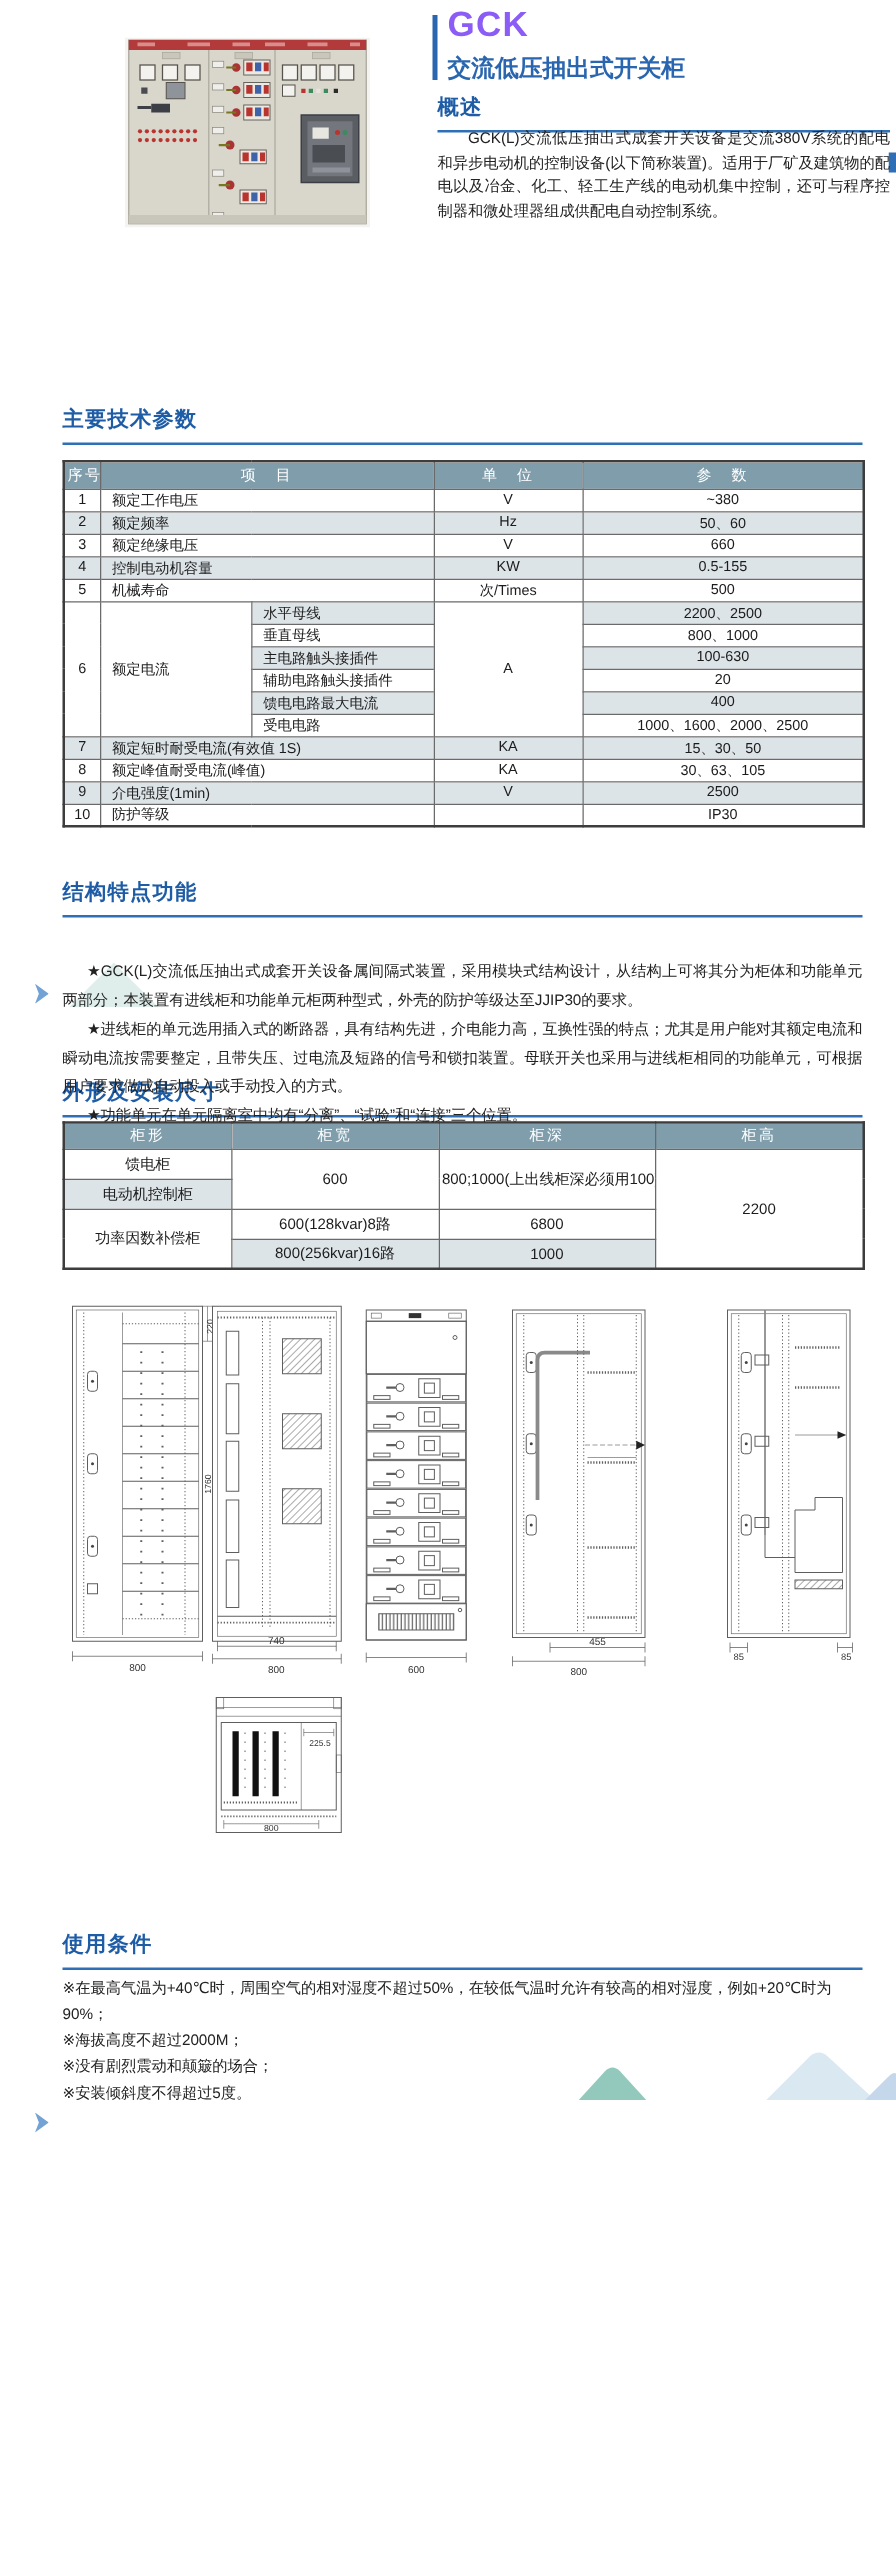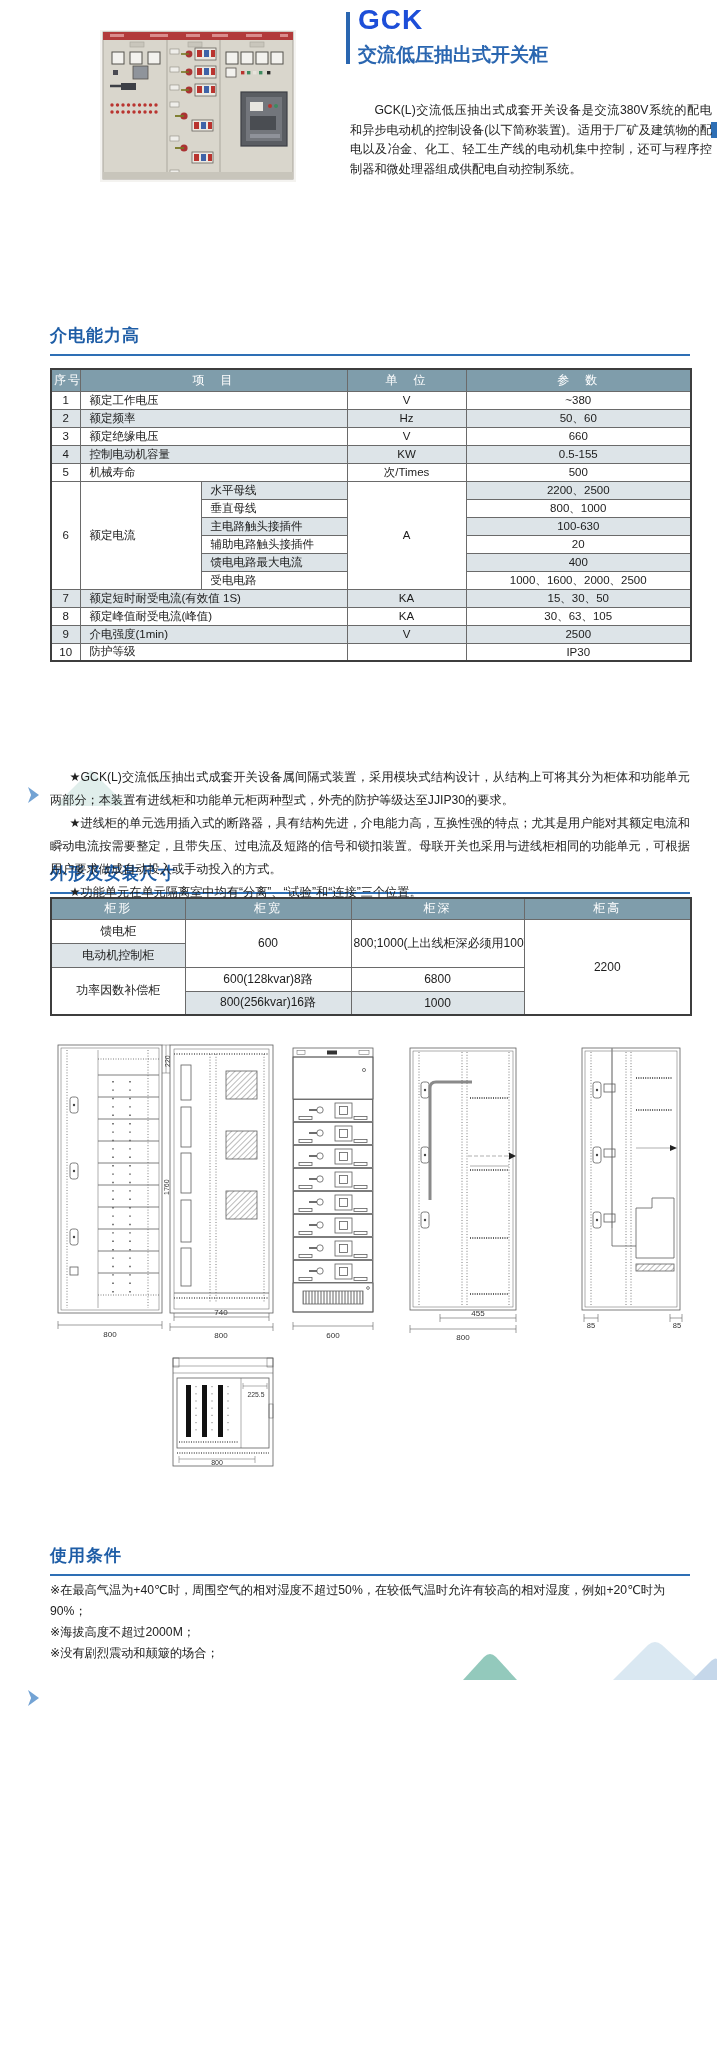--- a/index.html
+++ b/index.html
@@ -4,21 +4,21 @@
 <style>
   html,body{margin:0;padding:0;background:#fff;}
   #page{position:relative;width:717px;height:2049px;background:#ffffff;overflow:hidden;
         font-family:"Liberation Sans","DejaVu Sans",sans-serif;color:#222;}
   .abs{position:absolute;}
   
   .sec{position:absolute;border-bottom:2px solid #2e6fb5;padding-bottom:7px;}
   .sec h2{margin:0;font-size:17px;font-weight:bold;color:#1e5da6;letter-spacing:1px;}
   
   .titlebar{position:absolute;left:346px;top:12px;width:4px;height:52px;background:#2a66b0;}
-  .gck{position:absolute;left:358px;top:4px;font-size:28px;font-weight:bold;color:#1d4ed8;letter-spacing:1px;}
+  .gck{position:absolute;left:358px;top:4px;font-size:28px;font-weight:bold;color:#8b5cf6;letter-spacing:1px;}
   .subtitle{position:absolute;left:358px;top:42px;font-size:19px;font-weight:bold;color:#2a66b0;}
   .para{font-size:12.2px;line-height:19.5px;text-align:justify;color:#222;text-indent:2em;margin:0;}
   .featp{font-size:12.2px;line-height:23px;text-align:justify;color:#222;text-indent:1.6em;margin:0;}
   
   table{border-collapse:collapse;table-layout:fixed;border:2px solid #3d3d3d;background:#fff;}
   td{border:1px solid #6a6a6a;font-size:11.5px;color:#1c1c1c;text-align:center;vertical-align:middle;
      padding:0 2px;overflow:hidden;white-space:nowrap;}
   tr.hd td{background:#7f9dab;color:#ffffff;font-size:12px;letter-spacing:2px;}
   td.item,td.sub{text-align:left;padding-left:9px;}
   tr.shade td{background:#dde4e8;}
@@ -159,24 +159,27 @@
       <rect x="150" y="104" width="30" height="4" fill="#8f929a"></rect>
       <rect x="3" y="142" width="190" height="7" fill="#c8c5bb"></rect>
     </g>
   </svg>
 
   <div class="titlebar"></div>
   <div class="gck">GCK</div>
   <div class="subtitle">交流低压抽出式开关柜</div>
   <div class="right-tab"></div>
 
+  <div class="sec" style="left:350px;top:74px;width:362px;">
+    <h2>概述</h2>
+  </div>
   <p class="para abs" style="left:350px;top:101px;width:362px;">GCK(L)交流低压抽出式成套开关设备是交流380V系统的配电和异步电动机的控制设备(以下简称装置)。适用于厂矿及建筑物的配电以及冶金、化工、轻工生产线的电动机集中控制，还可与程序控制器和微处理器组成供配电自动控制系统。</p>
 
   <div class="sec" style="left:50px;top:324px;width:640px;">
-    <h2>介电能力高</h2>
+    <h2>主要技术参数</h2>
   </div>
 
   <table class="t1 abs" style="left:50px;top:368px;width:640px;">
     <colgroup>
         <col style="width:29px">
         <col style="width:121px">
         <col style="width:146px">
         <col style="width:119px">
         <col style="width:225px">
       </colgroup>
@@ -264,20 +267,23 @@
     </tr>
     <tr>
       <td>10</td>
       <td class="item" colspan="2">防护等级</td>
       <td></td>
       <td>IP30</td>
     </tr>
   </tbody>
     </table>
 
+  <div class="sec" style="left:50px;top:702px;width:640px;">
+    <h2>结构特点功能</h2>
+  </div>
 
   <div class="tri" style="left:55px;top:770px;width:72px;height:36px;background:#c6e0da;opacity:.55;
        clip-path:polygon(0 100%,50% 0,100% 100%);"></div>
   <div class="edge-arrow" style="left:28px;top:787px;"></div>
   <div class="abs" style="left:50px;top:766px;width:640px;z-index:2;">
     <p class="featp">★GCK(L)交流低压抽出式成套开关设备属间隔式装置，采用模块式结构设计，从结构上可将其分为柜体和功能单元两部分；本装置有进线柜和功能单元柜两种型式，外壳的防护等级达至JJIP30的要求。</p>
     <p class="featp">★进线柜的单元选用插入式的断路器，具有结构先进，介电能力高，互换性强的特点；尤其是用户能对其额定电流和瞬动电流按需要整定，且带失压、过电流及短路的信号和锁扣装置。母联开关也采用与进线柜相同的功能单元，可根据用户要求做成自动投入或手动投入的方式。</p>
     <p class="featp">★功能单元在单元隔离室中均有“分离”、“试验”和“连接”三个位置。</p>
   </div>
 
@@ -505,16 +511,17 @@
     <path d="M173,44 L208,9 Q215,3 222,9 L260,44 Z" fill="#dae8f2"></path>
     <path d="M252,44 L270,26 Q275,21 277,23 L277,44 Z" fill="#c5d7ea"></path>
   </svg>
   <div class="edge-arrow" style="left:28px;top:1690px;"></div>
 
   <div class="usage abs" style="left:50px;top:1580px;width:640px;z-index:2;">
     <ul>
       <li>※在最高气温为+40℃时，周围空气的相对湿度不超过50%，在较低气温时允许有较高的相对湿度，例如+20℃时为90%；</li>
       <li>※海拔高度不超过2000M；</li>
       <li>※没有剧烈震动和颠簸的场合；</li>
+      <li>※安装倾斜度不得超过5度。</li>
     </ul>
   </div>
 
 </div>
 
 </body></html>

